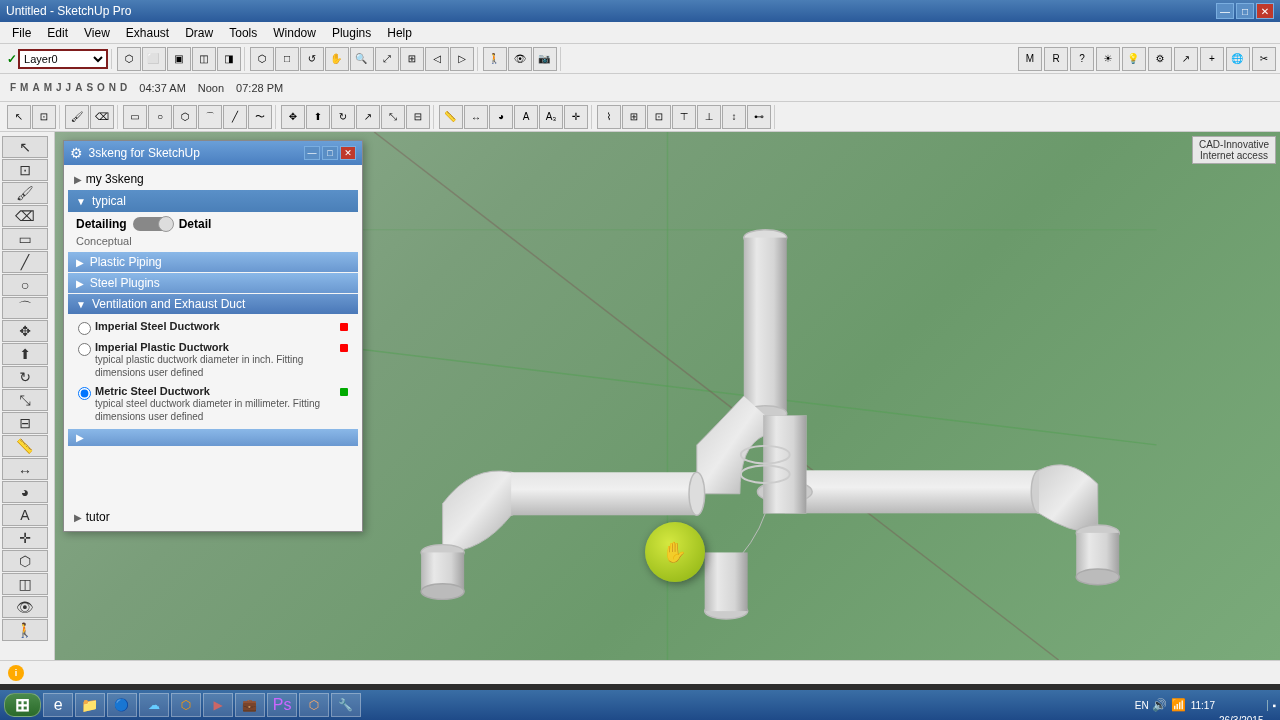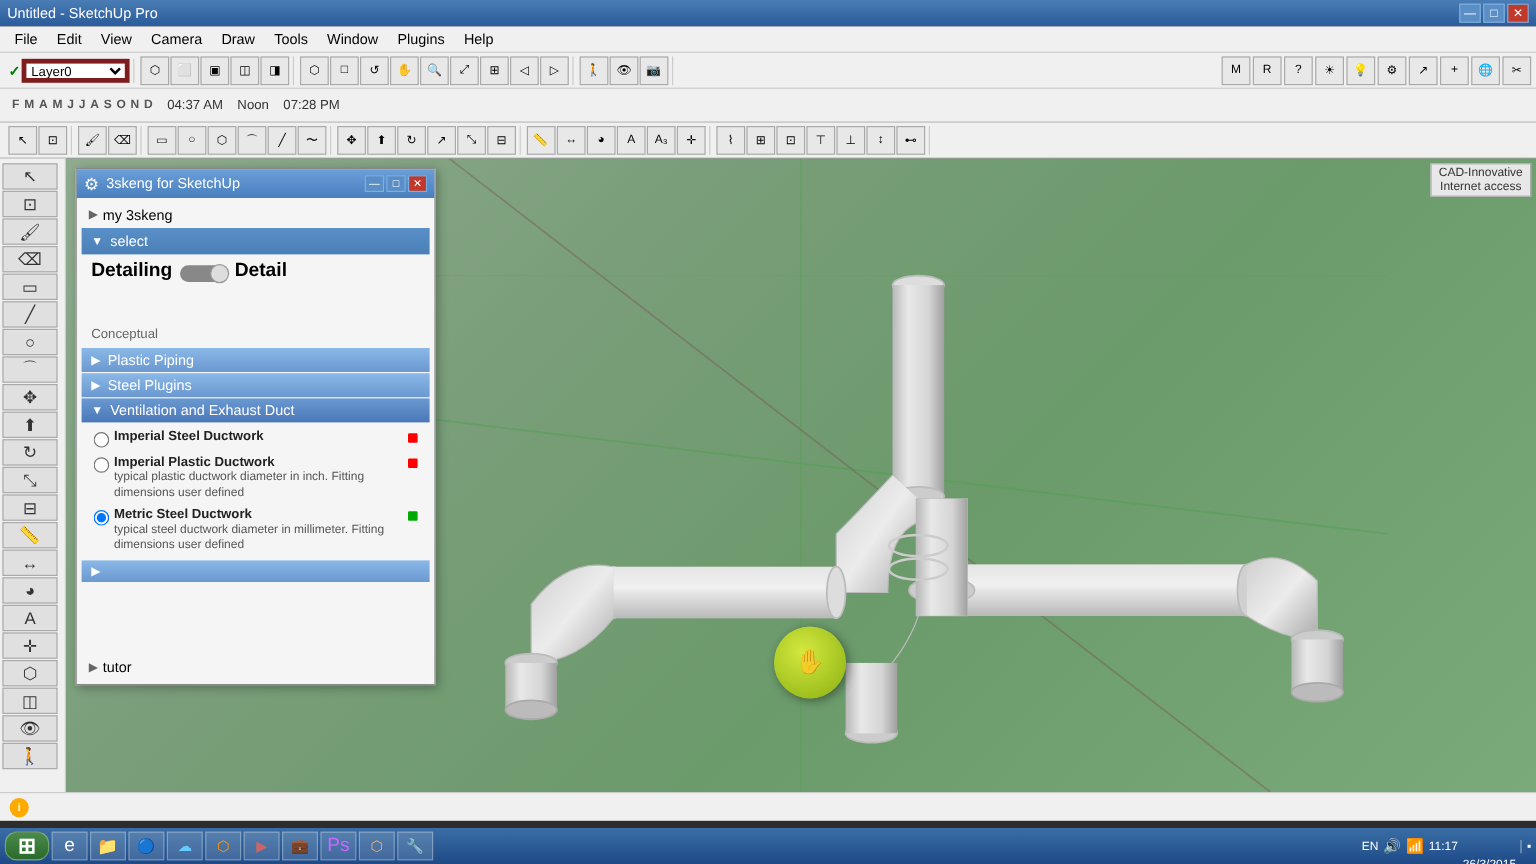--- a/index.html
+++ b/index.html
@@ -60,21 +60,21 @@
     }
     .tb-btn {
       width: 24px; height: 24px;
       background: #e8e8e8;
       border: 1px solid #aaa;
       display: flex; align-items: center; justify-content: center;
       cursor: pointer; font-size: 10px;
     }
     .layer-dropdown {
       height: 20px; width: 90px;
-      border: 4px solid #7f1d1d;
+      border: 2px solid #7f1d1d;
       background: white; font-size: 11px;
     }
     .check-icon { color: green; font-weight: bold; }
 
     
     #timebar {
       height: 28px;
       background: #f0f0f0;
       border-bottom: 1px solid #ccc;
       display: flex; align-items: center;
@@ -154,21 +154,21 @@
       cursor: pointer;
       display: flex; align-items: center;
       margin: 1px 0;
     }
     .section-header .arrow { margin-right: 6px; font-size: 10px; }
     .section-header.expanded { background: linear-gradient(to bottom, #5a90c8, #4a7fb8); }
 
     .detailing-bar {
       padding: 4px 8px;
       display: flex; align-items: flex-end; gap: 6px;
-      font-size: 16px; font-weight: bold;
+      font-size: 12px; font-weight: bold;
     }
     .toggle-track {
       width: 40px; height: 14px;
       background: #888; border-radius: 7px;
       position: relative; display: flex; align-items: center;
     }
     .toggle-thumb {
       width: 16px; height: 16px;
       background: #ddd; border-radius: 50%;
       border: 1px solid #999;
@@ -288,21 +288,21 @@
     <div class="titlebar-btn">—</div>
     <div class="titlebar-btn">□</div>
     <div class="titlebar-btn close">✕</div>
   </div>
 </div>
 
 <div id="menubar">
   <span class="menu-item">File</span>
   <span class="menu-item">Edit</span>
   <span class="menu-item">View</span>
-  <span class="menu-item">Camera</span>
+  <span class="menu-item">Exhaust</span>
   <span class="menu-item">Draw</span>
   <span class="menu-item">Tools</span>
   <span class="menu-item">Window</span>
   <span class="menu-item">Plugins</span>
   <span class="menu-item">Help</span>
 </div>
 
 <div id="toolbar1">
 
   <div class="toolbar-group">
@@ -534,32 +534,32 @@
 
       <div id="panel-content">
 
         <div class="tree-item">
           <span class="tree-arrow">▶</span>
           <span>my 3skeng</span>
         </div>
 
         <div class="section-header expanded">
           <span class="arrow">▼</span>
-          <span>select</span>
+          <span>typical</span>
         </div>
 
         <div class="detailing-bar">
           <span>Detailing</span>
           <div class="toggle-track">
             <div class="toggle-thumb"></div>
           </div>
           <span>Detail</span>
         </div>
 
-        <div style="padding: 0 8px 4px; display:flex; align-items:center; gap:8px;margin-top:34px;">
+        <div style="padding: 0 8px 4px; display:flex; align-items:center; gap:8px;">
           <span style="font-size:11px; color:#666;">Conceptual</span>
         </div>
 
         <div class="category-item">
           <span class="arrow">▶</span>
           <span>Plastic Piping</span>
         </div>
 
         <div class="category-item">
           <span class="arrow">▶</span>

